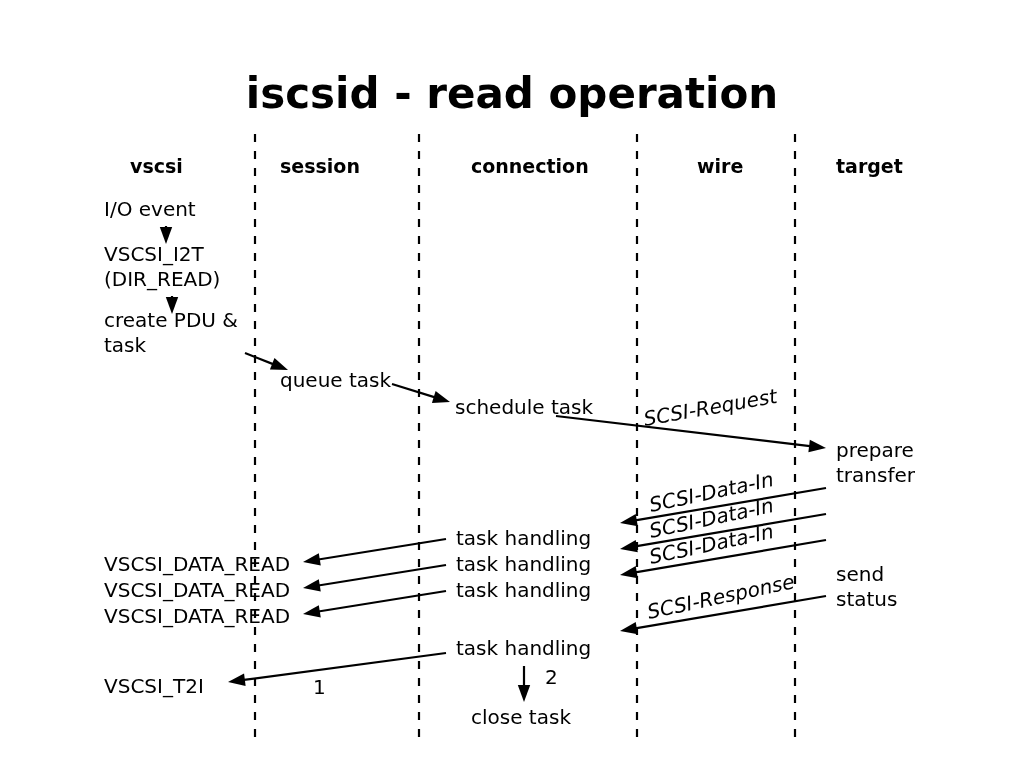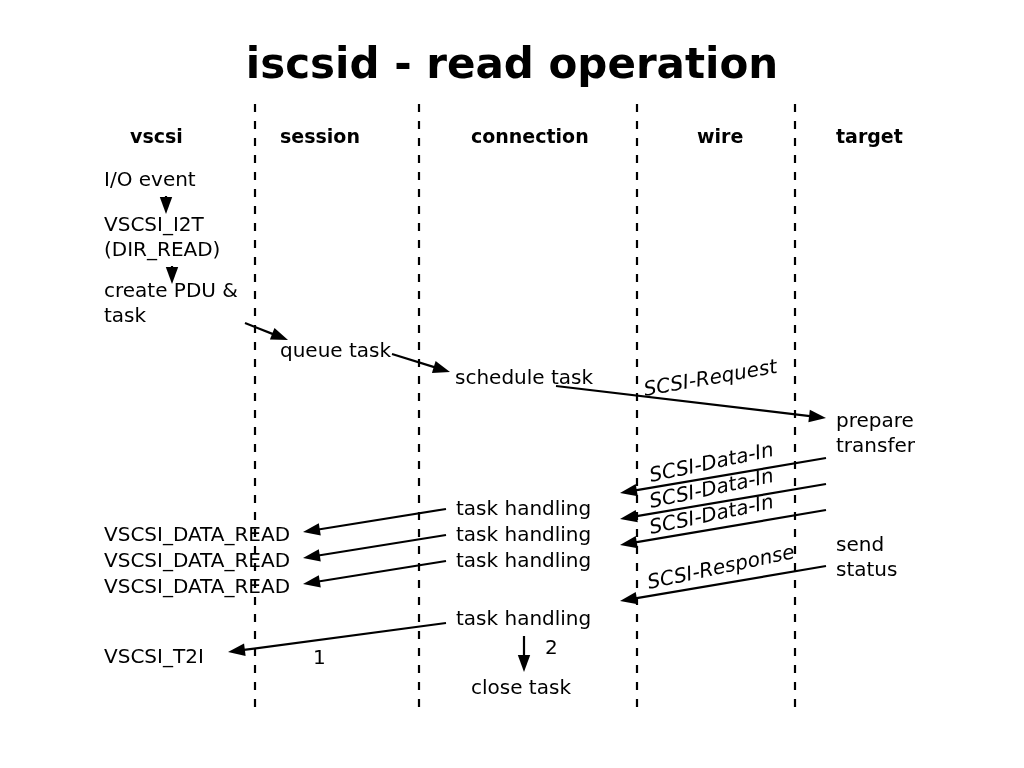--- a/index.html
+++ b/index.html
@@ -11,20 +11,21 @@
     width: 1024px;
     height: 768px;
     overflow: hidden;
     font-family: "DejaVu Sans", "Liberation Sans", sans-serif;
   }
   #diagram-root {
     position: relative;
     width: 1024px;
     height: 652px;
     background: #ffffff;
+    margin-top: 30px;
   }
   svg#seq-svg {
     position: absolute;
     left: 0;
     top: 0;
     width: 1024px;
     height: 768px;
     display: block;
   }
   .title-text {

